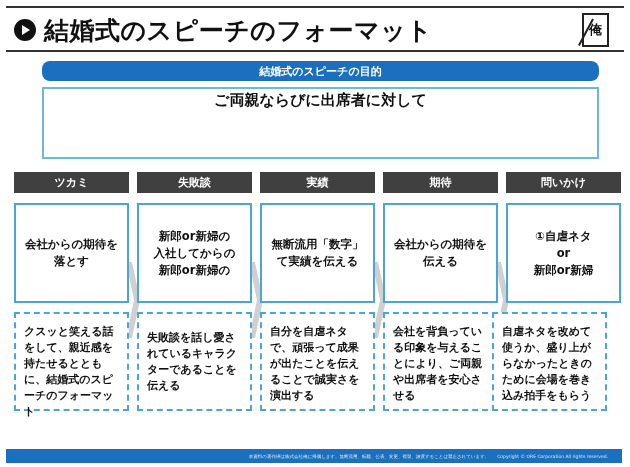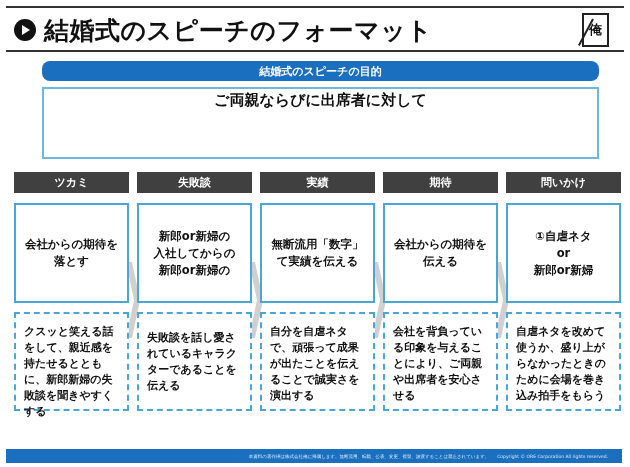--- a/index.html
+++ b/index.html
@@ -50,21 +50,21 @@
 <div class="purpose-header">結婚式のスピーチの目的</div>
 <div class="purpose-box">
   <div>ご両親ならびに出席者に対して</div>
 </div>
 
 <div class="col-header" style="left:14px">ツカミ</div>
 <div class="top-box" style="left:14px">
   <div>会社からの期待を</div>
   <div>落とす</div>
 </div>
-<div class="detail-box" style="left:14px">クスッと笑える話をして、親近感を持たせるとともに、新郎新婦の失敗談を聞きやすくする</div>
+<div class="detail-box" style="left:14px">クスッと笑える話をして、親近感を持たせるとともに、結婚式のスピーチのフォーマット</div>
 
 <div class="col-header" style="left:137px">失敗談</div>
 <div class="top-box" style="left:137px">
   <div>新郎or新婦の</div>
   <div>入社してからの</div>
   <div>新郎or新婦の</div>
 </div>
 <div class="detail-box vcenter" style="left:137px">失敗談を話し愛されているキャラクターであることを伝える</div>
 
 <div class="col-header" style="left:260px">実績</div>
@@ -80,21 +80,21 @@
   <div>伝える</div>
 </div>
 <div class="detail-box" style="left:383px">会社を背負っている印象を与えることにより、ご両親や出席者を安心させる</div>
 
 <div class="col-header" style="left:506px">問いかけ</div>
 <div class="top-box" style="left:506px">
   <div>①自虐ネタ</div>
   <div>or</div>
   <div>新郎or新婦</div>
 </div>
-<div class="detail-box" style="left:506px">自虐ネタを改めて使うか、盛り上がらなかったときのために会場を巻き込み拍手をもらう</div>
+<div class="detail-box" style="left:492px">自虐ネタを改めて使うか、盛り上がらなかったときのために会場を巻き込み拍手をもらう</div>
 
 <div class="arrow" style="left:126px">
   <svg viewBox="0 0 14 76" preserveAspectRatio="none">
       <polygon points="0,0 6,0 14,38 6,76 0,76 8,38" fill="#d0d0d0"></polygon>
     </svg>
 </div>
 <div class="arrow" style="left:249px">
   <svg viewBox="0 0 14 76" preserveAspectRatio="none">
       <polygon points="0,0 6,0 14,38 6,76 0,76 8,38" fill="#d0d0d0"></polygon>
     </svg>

